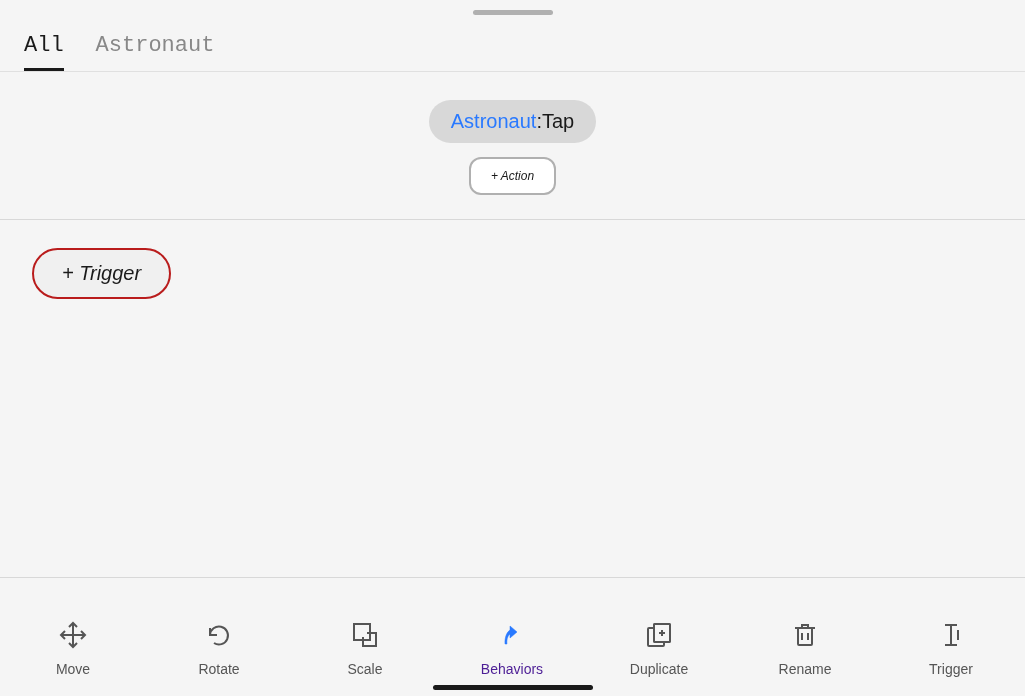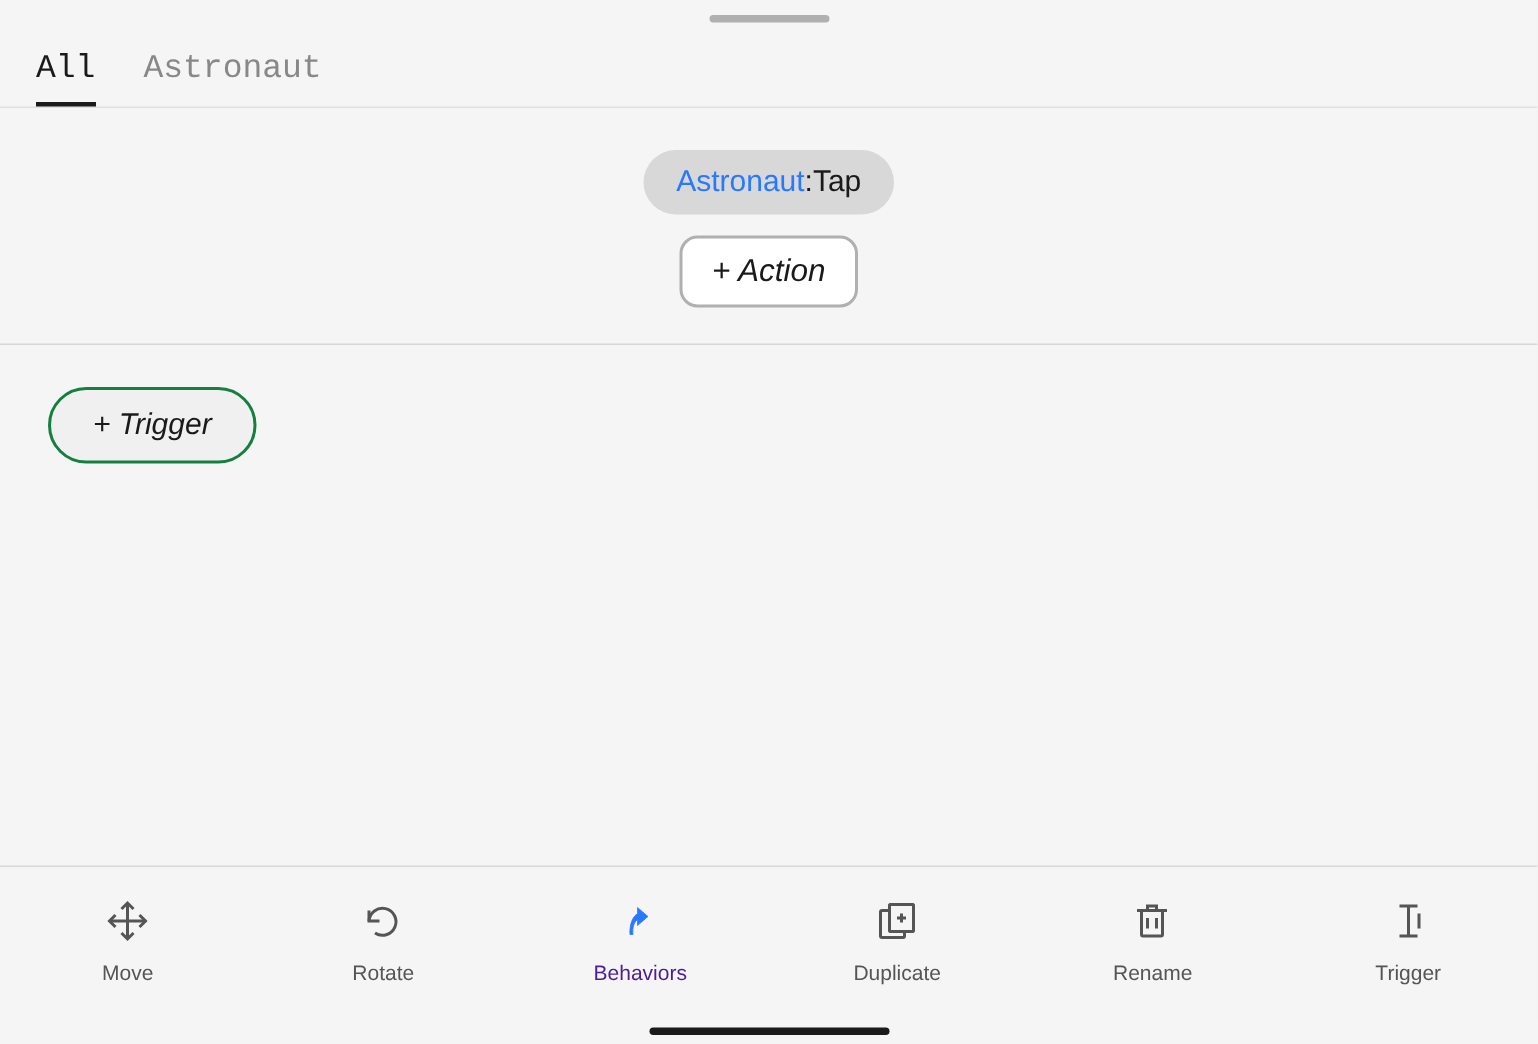--- a/index.html
+++ b/index.html
@@ -89,53 +89,53 @@
       font-weight: 400;
     }
 
     .add-action-btn {
       display: inline-flex;
       align-items: center;
       background: #ffffff;
       border: 2px solid #b0b0b0;
       border-radius: 12px;
       padding: 10px 20px;
-      font-size: 21px;
+      font-size: 12px;
       font-style: italic;
       color: #1a1a1a;
       cursor: pointer;
       width: fit-content;
     }
 
     
     .trigger-section {
       padding: 28px 32px;
     }
 
     .add-trigger-btn {
       display: inline-flex;
       align-items: center;
       background: #f0f0f0;
-      border: 2px solid #15803d;
+      border: 2px solid #b91c1c;
       border-radius: 28px;
       padding: 12px 28px;
       font-size: 20px;
       font-style: italic;
       color: #1a1a1a;
       cursor: pointer;
       width: fit-content;
     }
 
     
     .toolbar {
       height: 100px;
       background: #f5f5f5;
       border-top: 1px solid #d8d8d8;
       display: flex;
-      align-items: center;
+      align-items: flex-end;
     }
 
     .toolbar-item {
       flex: 1;
       display: flex;
       flex-direction: column;
       align-items: center;
       justify-content: center;
       gap: 6px;
       cursor: pointer;
@@ -241,20 +241,30 @@
   <div class="toolbar-item">
     <span class="toolbar-icon">
       <svg class="icon-svg" viewBox="0 0 30 30" fill="none" stroke="#555" stroke-width="2">
         <path d="M6 15 A9 9 0 1 1 10 23"></path>
         <polyline points="6,8 6,15 13,15"></polyline>
       </svg>
     </span>
     <span class="toolbar-label">Rotate</span>
   </div>
 
+  <div class="toolbar-item">
+    <span class="toolbar-icon">
+      <svg class="icon-svg" viewBox="0 0 30 30" fill="none" stroke="#555" stroke-width="2">
+        <rect x="4" y="4" width="16" height="16"></rect>
+        <polyline points="17,13 26,13 26,26 13,26 13,17"></polyline>
+        <line x1="17" y1="13" x2="26" y2="13"></line>
+      </svg>
+    </span>
+    <span class="toolbar-label">Scale</span>
+  </div>
 
   <div class="toolbar-separator"></div>
 
   <div class="toolbar-item active">
     <span class="toolbar-icon">
       <svg class="icon-svg" viewBox="0 0 30 30" fill="none">
         <path d="M8 24 C8 24 7 14 13 10 L13 6 L20 12 L13 18 L13 14 C9 17 10 24 10 24 Z" fill="#2979ff" stroke="#2979ff" stroke-width="0.5"></path>
       </svg>
     </span>
     <span class="toolbar-label" style="color:#4c1d95">Behaviors</span>

